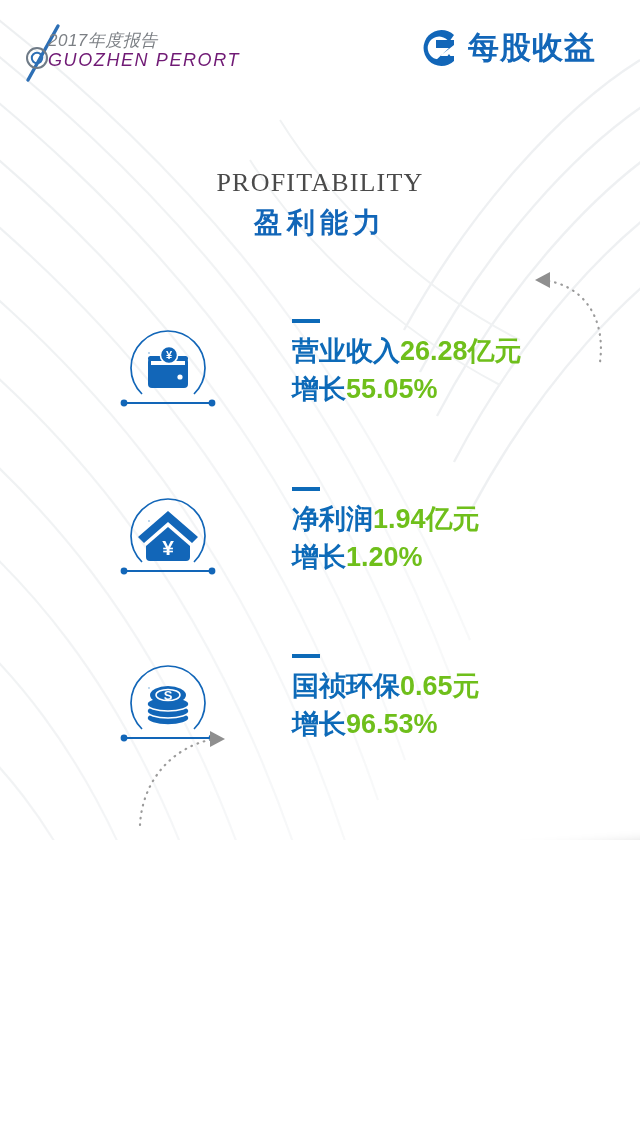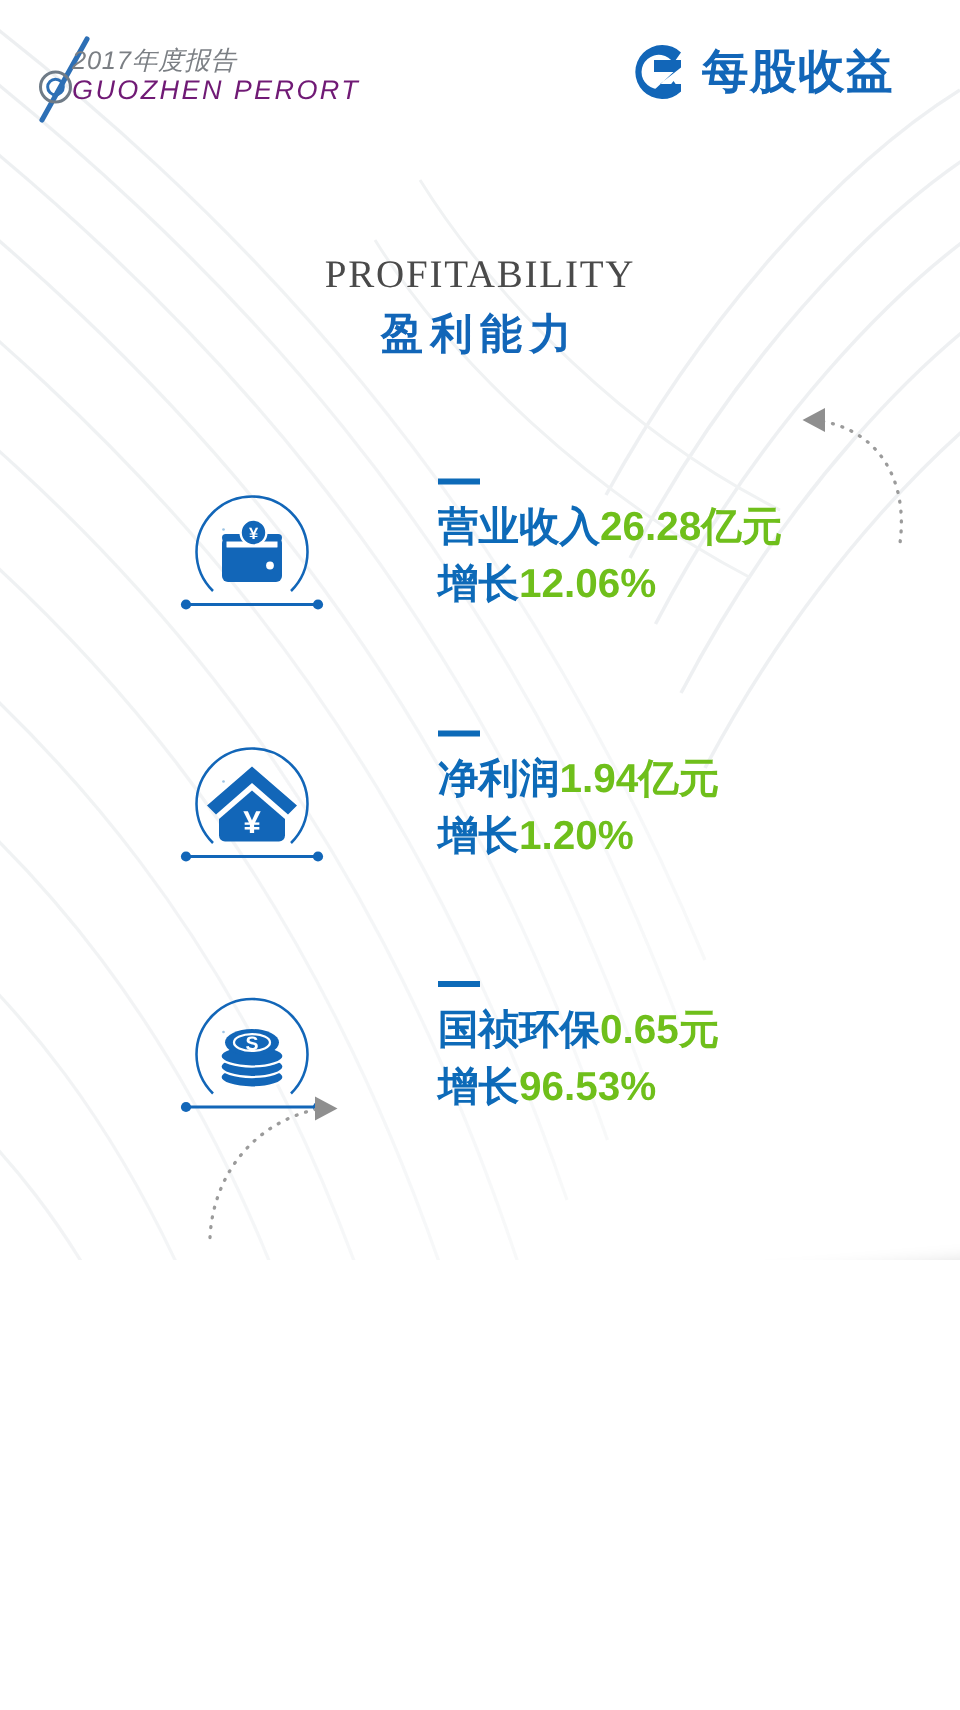--- a/index.html
+++ b/index.html
@@ -249,21 +249,21 @@
         <circle cx="51" cy="30" r="8.6" fill="#1266b8" stroke="#ffffff" stroke-width="1.6"></circle>
         <text x="51" y="34.4" font-size="11" font-weight="bold" fill="#ffffff" text-anchor="middle" font-family="Liberation Sans, sans-serif">¥</text>
         <line x1="6" y1="78" x2="94" y2="78" stroke="#1266b8" stroke-width="2.1"></line>
         <circle cx="6" cy="78" r="3.4" fill="#1266b8"></circle>
         <circle cx="94" cy="78" r="3.4" fill="#1266b8"></circle>
       </svg>
     </div>
     <div class="metric-text">
       <div class="metric-dash"></div>
       <div class="metric-line"><span>营业收入</span><span class="num">26.28亿元</span></div>
-      <div class="metric-line"><span>增长</span><span class="num">12.06%</span></div>
+      <div class="metric-line"><span>增长</span><span class="num">55.05%</span></div>
     </div>
   </div>
 
   <div class="metric" style="top:493px;">
     <div class="metric-icon-wrap">
       <svg width="100" height="96" viewBox="0 0 100 96">
         <path d="M50 6 A37 37 0 0 1 87 43 A37 37 0 0 1 76 69" fill="none" stroke="#1266b8" stroke-width="1.7"></path>
         <path d="M50 6 A37 37 0 0 0 13 43 A37 37 0 0 0 24 69" fill="none" stroke="#1266b8" stroke-width="1.7"></path>
         <circle cx="31" cy="28" r="0.9" fill="#9ec4e4"></circle>
         <path d="M50 18 L80 44 L74 50 L50 29 L26 50 L20 44 Z" fill="#1266b8"></path>

